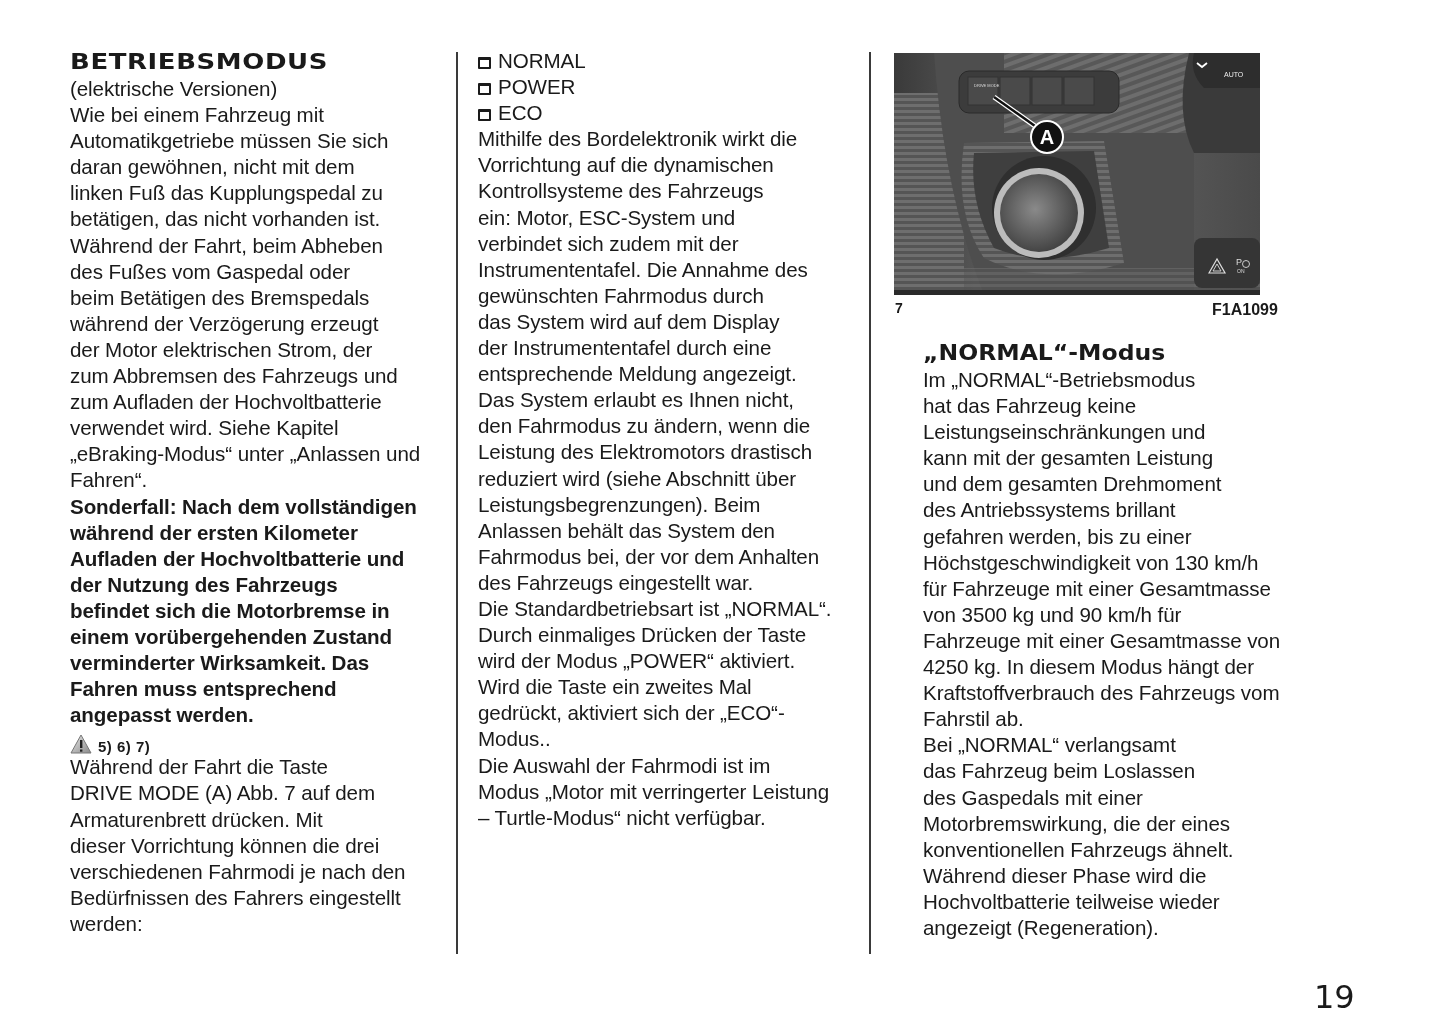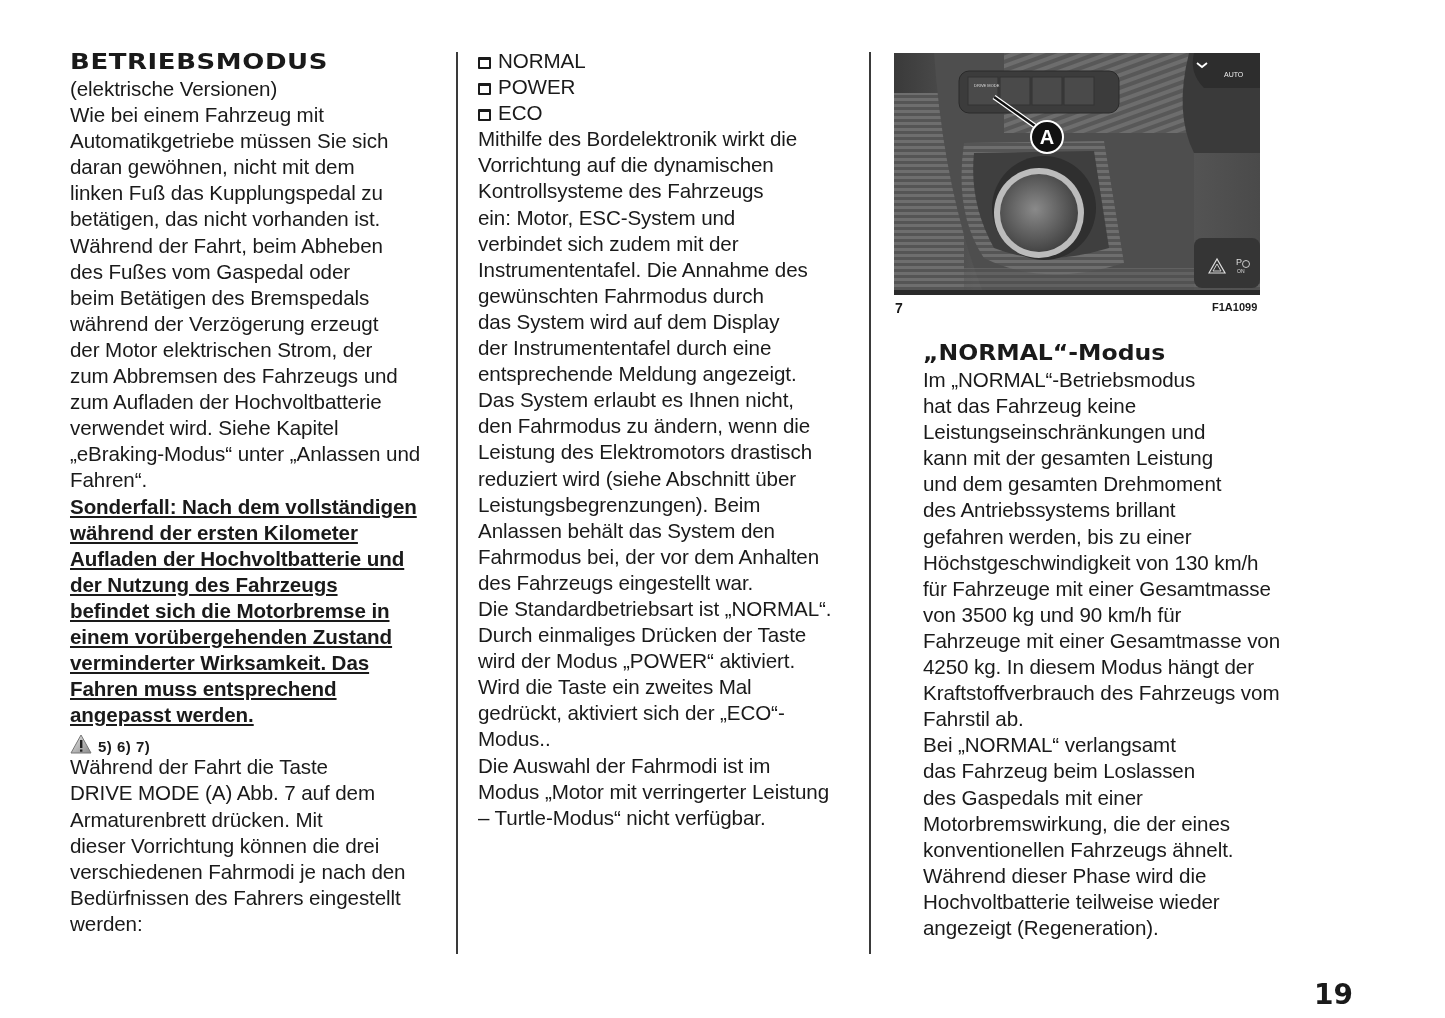--- a/index.html
+++ b/index.html
@@ -6,38 +6,38 @@
   body {
     width:1445px; height:1018px; background:#ffffff; position:relative; overflow:hidden;
     font-family:"Liberation Sans", sans-serif; color:#1a1a1a;
   }
   .col { position:absolute; top:48px; }
   .col1 { left:70px; width:380px; }
   .col2 { left:478px; width:380px; }
   .col3 { left:891px; width:380px; }
   .divider { position:absolute; top:52px; width:2px; height:902px; background:#3a3a3a; }
   .line { font-size:20.6px; line-height:26.1px; white-space:nowrap; letter-spacing:-0.1px; }
-  .bold { font-weight:bold;text-decoration:underline; }
+  .bold { font-weight:bold; }
   .heading {
     font-family:"DejaVu Sans", sans-serif; font-weight:bold; font-size:22px;
     letter-spacing:0.5px; line-height:28px; transform:scaleX(1.18); transform-origin:left;
     margin-bottom:0;
   }
   .heading2 {
     font-family:"DejaVu Sans", sans-serif; font-weight:bold; font-size:21px;
     line-height:28px; transform:scaleX(1.12); transform-origin:left;
   }
   .warn-row { display:flex; align-items:flex-end; height:26px; }
   .warn-icon { width:22px; height:20px; margin-right:6px; }
   .notes { font-size:15px; font-weight:bold; letter-spacing:0.5px; line-height:14px; }
   .bullet { display:inline-block; width:13px; height:12px; border:2px solid #1a1a1a; border-top-width:3px; box-sizing:border-box; margin-right:7px; vertical-align:-1px; border-radius:1px; }
   .figure { position:absolute; left:894px; top:53px; width:366px; height:242px; background:#5a5a5a; overflow:hidden; }
   .fig-caption-num { position:absolute; left:895px; top:300px; font-size:14px; font-weight:bold; }
-  .fig-caption-code { position:absolute; left:1212px; top:301px; font-size:11px; font-weight:bold; }
-  .page-number { position:absolute; left:1314px; top:978px; font-family:"DejaVu Sans", sans-serif; font-weight:bold; font-size:28px; }
+  .fig-caption-code { position:absolute; left:1212px; top:301px; font-size:16px; font-weight:bold; }
+  .page-number { position:absolute; left:1314px; top:978px; font-family:"DejaVu Sans", sans-serif; font-weight:normal; font-size:32px; }
 </style>
 </head>
 <body>
 
 <div class="col col1">
   <div class="heading">BETRIEBSMODUS</div>
   <div class="line">(elektrische Versionen)</div>
   <div>
     <div class="line">Wie bei einem Fahrzeug mit</div>
     <div class="line">Automatikgetriebe müssen Sie sich</div>

